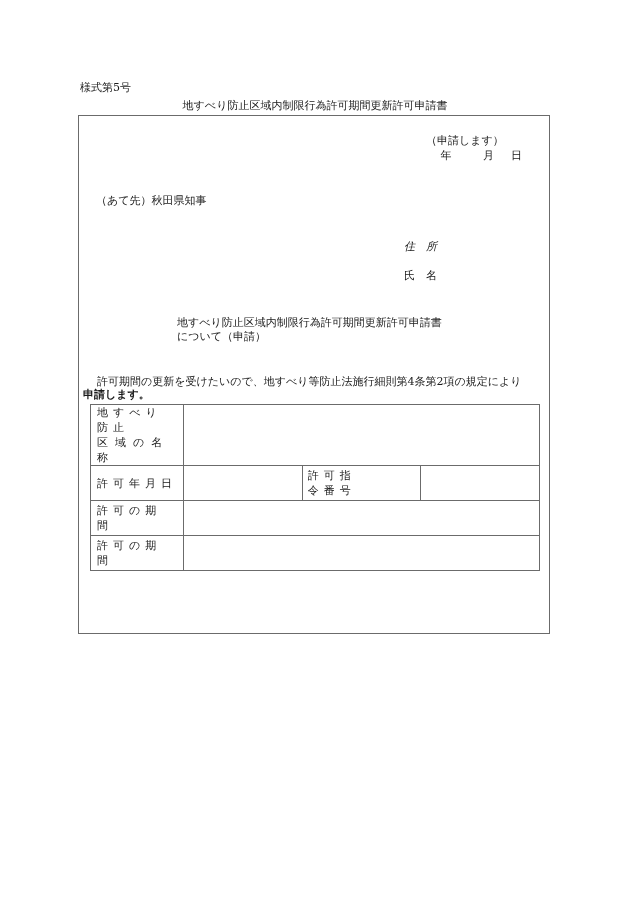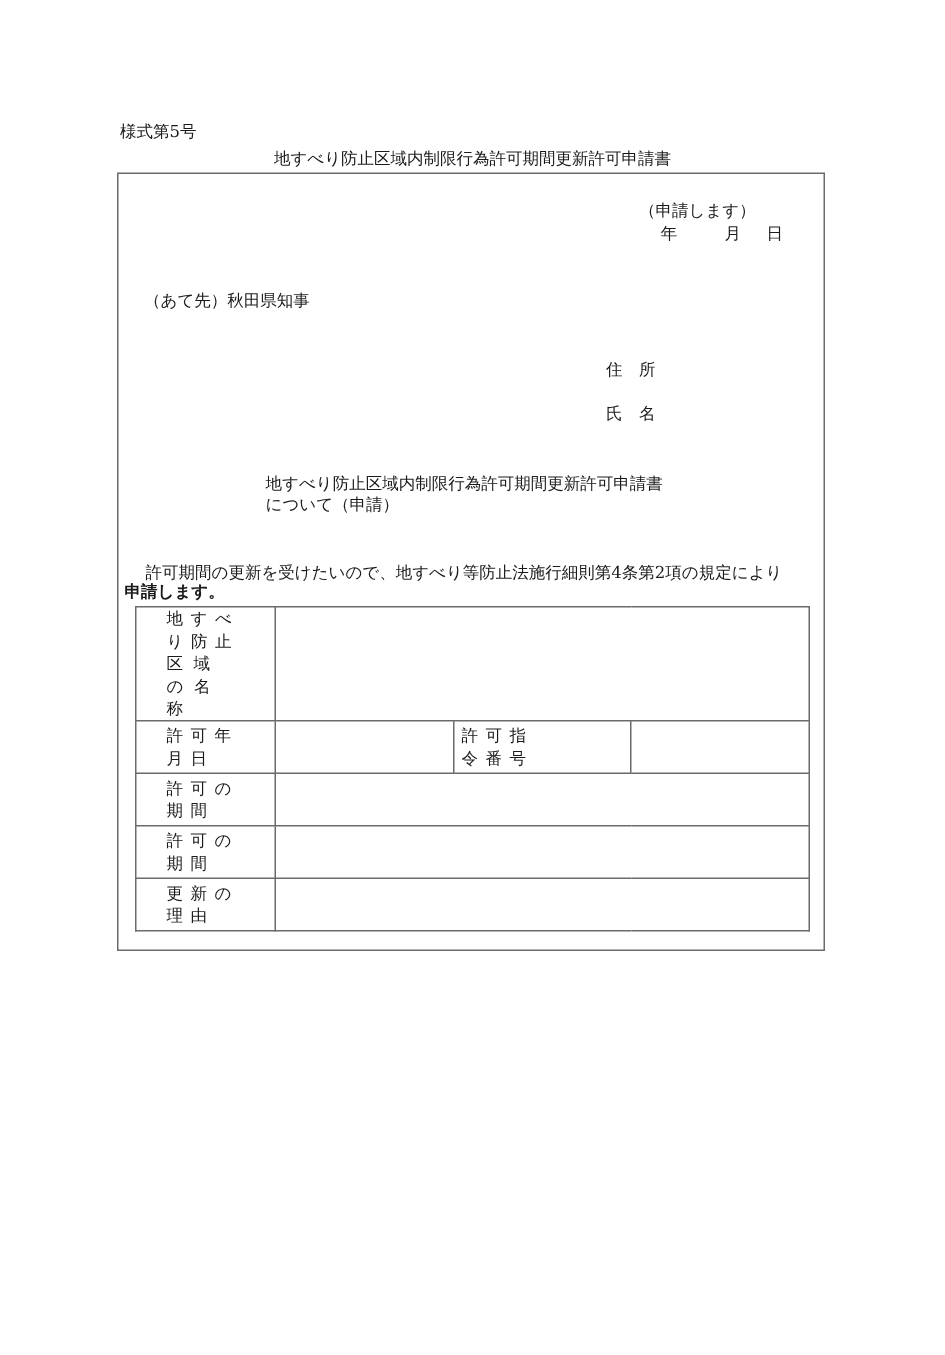--- a/index.html
+++ b/index.html
@@ -8,30 +8,30 @@
   .abs { position:absolute; white-space:nowrap; }
   .t { font-size:11px; line-height:13px; }
   #form-number { left:80px; top:81px; }
   #doc-title { left:0; width:630px; top:99px; text-align:center; }
   #outer-box { position:absolute; left:78px; top:115px; width:472px; height:519px;
                border:1px solid #6b6b6b; box-sizing:border-box; }
   #ref-number { left:426px; top:134px; }
   #date-line { left:426px; top:149px; letter-spacing:0;text-align:center; }
   #date-line span { display:inline-block; }
   #addressee { left:96px; top:194px; }
-  #address-label { left:404px; top:240px; }
+  #address-label { left:404px; top:240px;font-style:italic; }
   #name-label { left:404px; top:269px; }
   #subject1 { left:177px; top:316px; }
   #subject2 { left:177px; top:330px; }
   #body1 { left:97px; top:375px; }
   #body2 { left:83px; top:388px;font-weight:bold; }
   table#info-table { position:absolute; left:90px; top:404px; width:450px;
     border-collapse:collapse; table-layout:fixed; }
   #info-table td { border:1px solid #6b6b6b; height:34px; padding:0; font-size:11px; }
-  #info-table td.lbl { width:93px; box-sizing:border-box; padding:0 20px; letter-spacing:5px; line-height:15px;margin-top:34px; }
+  #info-table td.lbl { width:93px; box-sizing:border-box; padding:0 6px; letter-spacing:5px; line-height:15px;margin-top:34px; }
   #info-table td.lbl2 { width:57px; padding:0 5px; letter-spacing:5px; line-height:15px; }
 </style>
 </head>
 <body>
 
 <div class="abs t" id="form-number">様式第5号</div>
 <div class="abs t" id="doc-title">地すべり防止区域内制限行為許可期間更新許可申請書</div>
 
 <div id="outer-box"></div>
 
@@ -69,18 +69,14 @@
     <td></td>
   </tr>
   <tr>
     <td class="lbl">許可の期間</td>
     <td colspan="3"></td>
   </tr>
   <tr>
     <td class="lbl">許可の期間</td>
     <td colspan="3"></td>
   </tr>
-  <tr>
-    <td class="lbl">更新の理由</td>
-    <td colspan="3"></td>
-  </tr>
 </tbody>
   </table>
 
 </body></html>

